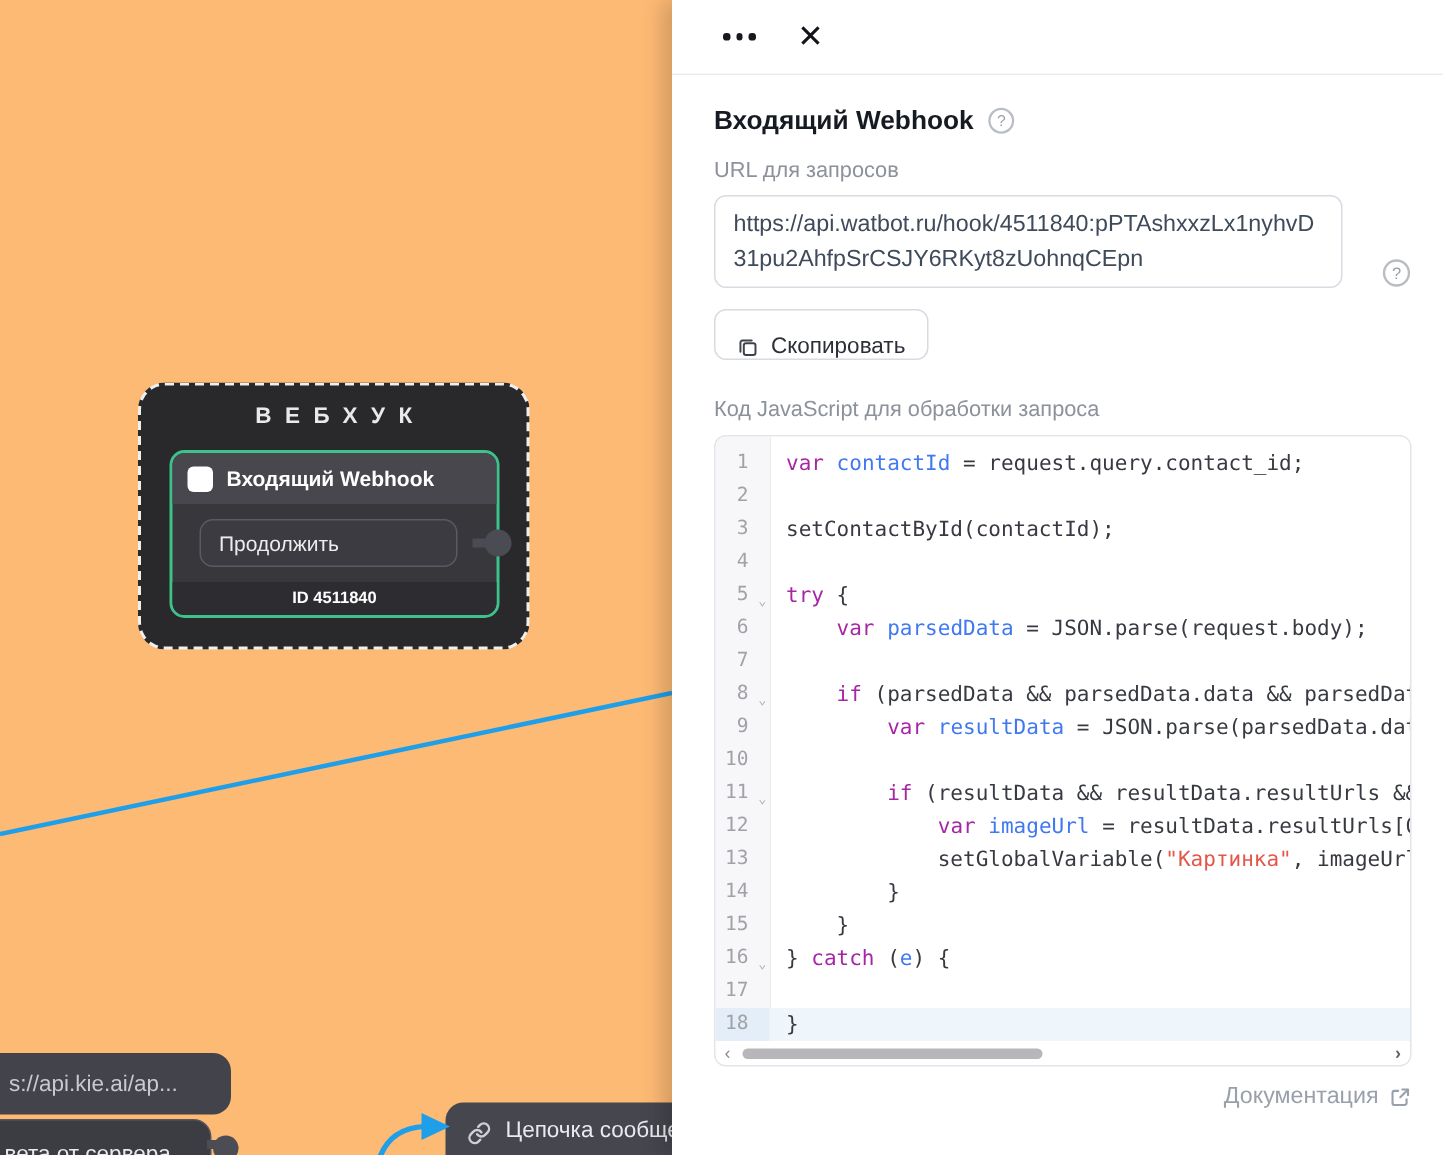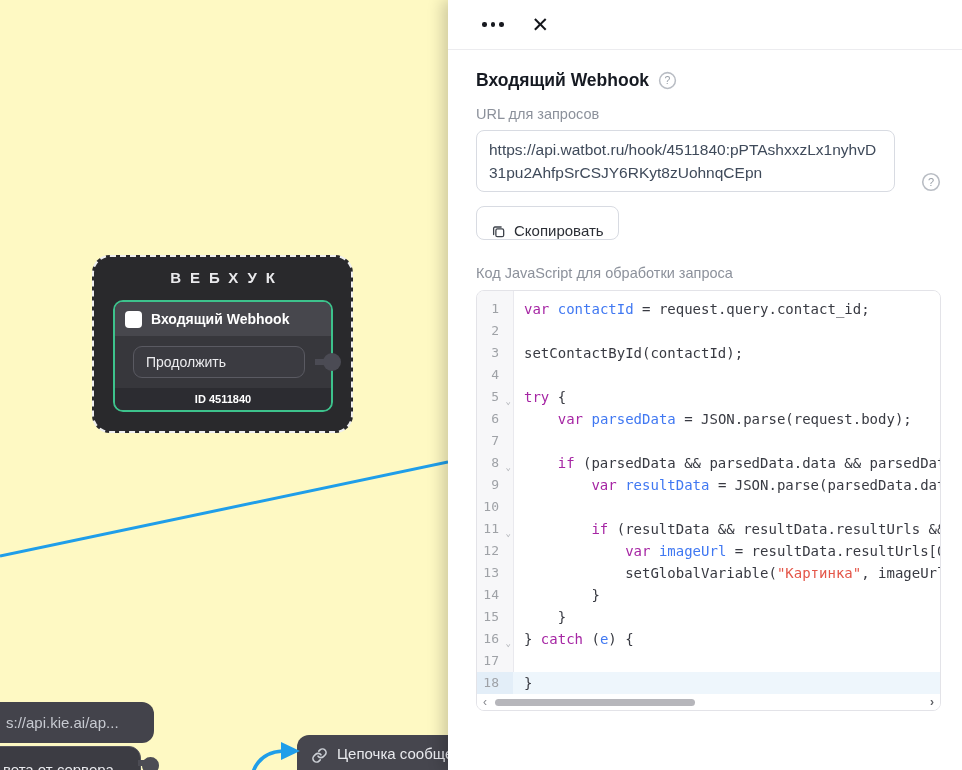--- a/index.html
+++ b/index.html
@@ -5,21 +5,21 @@
   :root{
     --green:#3dc28c; --blue:#1f9ee9;
     --kw:#a626a4; --vr:#4078f2; --st:#e45649;
   }
   *{box-sizing:border-box; margin:0; padding:0;}
   html,body{width:962px;height:770px;overflow:hidden;}
   body{font-family:"Liberation Sans","DejaVu Sans",sans-serif; background:#2d2d30;}
   .app{position:relative;width:962px;height:770px;display:flex;}
 
   
-  .canvas{position:relative;width:448px;height:770px;background:#fef9c3;overflow:hidden;flex:none;}
+  .canvas{position:relative;width:448px;height:770px;background:#fdba74;overflow:hidden;flex:none;}
   .group{position:absolute;left:92px;top:255px;width:261px;height:178px;border:2px dashed #efefef;
          border-radius:18px;background:#29292c;}
   .group-title{margin-top:12px;text-align:center;color:#e9e9ec;font-size:15px;font-weight:700;
          letter-spacing:9px;padding-left:9px;}
   .node{position:absolute;left:113px;top:300px;width:220px;height:112px;border:2px solid var(--green);
         border-radius:10px;background:#37373c;overflow:visible;}
   .node-header{display:flex;align-items:center;gap:9px;height:34px;background:#47474d;
         border-radius:8px 8px 0 0;padding:0 10px;}
   .node-checkbox{width:17px;height:17px;background:#fff;border-radius:4px;flex:none;}
   .node-title{color:#fff;font-size:14px;font-weight:700;white-space:nowrap;}
@@ -251,16 +251,26 @@
             </div>
           </div>
         <div class="hscroll">
           <span class="chev">‹</span>
           <span class="hthumb"></span>
           <span class="hspacer"></span>
           <span class="chev" style="color:#5f6065;font-weight:700">›</span>
         </div>
       </div>
 
+      <div class="docs-row">
+        <a>
+          <span>Документация</span>
+          <svg width="15" height="15" viewBox="0 0 16 16" fill="none" stroke="#9aa0ab" stroke-width="1.5" stroke-linecap="round" stroke-linejoin="round">
+            <path d="M6.5 3.5H4a1.5 1.5 0 0 0-1.5 1.5v7A1.5 1.5 0 0 0 4 13.5h7a1.5 1.5 0 0 0 1.5-1.5V9.5"></path>
+            <path d="M9.5 2.5h4v4"></path>
+              <path d="M13.2 2.8 8 8"></path>
+          </svg>
+        </a>
+      </div>
 
     </div>
   </div>
 </div>
 
 </body></html>

